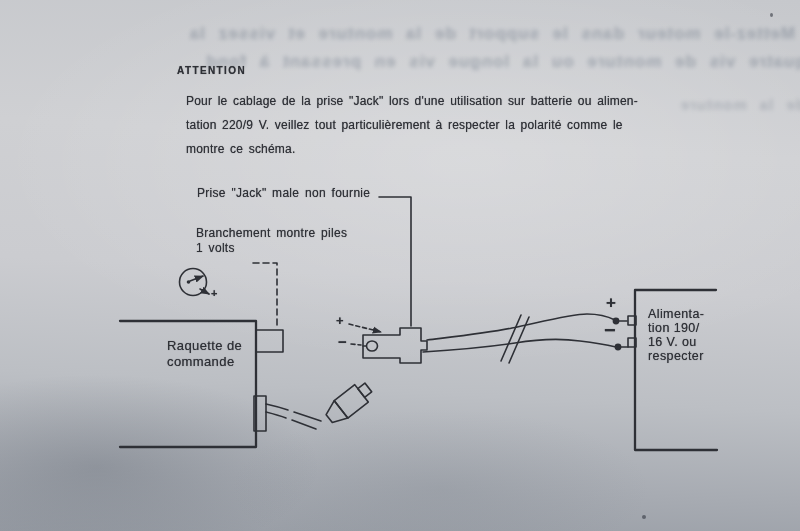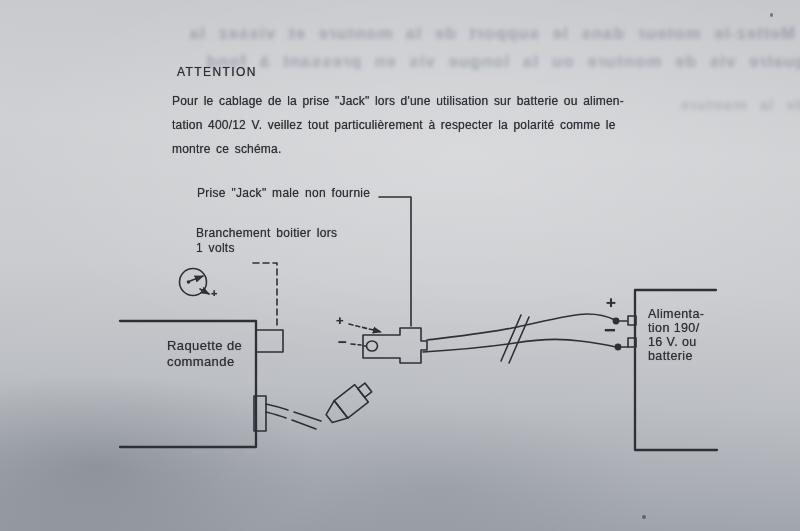--- a/index.html
+++ b/index.html
@@ -13,21 +13,21 @@
       radial-gradient(ellipse 35% 20% at 55% 92%, rgba(110,118,128,0.18), rgba(110,118,128,0) 75%),
       linear-gradient(183deg, #c6c8cc 0%, #cfd0d3 28%, #cbccd0 52%, #bcbfc4 72%, #a7abb2 88%, #979ca4 100%);
   }
   .abs { position:absolute; }
   .ink { color:var(--ink); text-shadow:0 0 0.8px rgba(46,48,54,0.75); }
   .ghost {
     position:absolute; transform:scaleX(-1); filter:blur(2px); opacity:0.42;
     color:#5f6b7c; font-weight:bold; font-size:17px; letter-spacing:1px; word-spacing:7px;
     white-space:nowrap;
   }
-  .attention { font-size:12px; font-weight:normal; letter-spacing:1.4px; }
+  .attention { font-size:10px; font-weight:bold; letter-spacing:1.4px; }
   .para div { font-size:12px; letter-spacing:0.2px; word-spacing:2px; height:24px; }
   .dlabel { font-size:12px; letter-spacing:0.3px; word-spacing:2px; }
   .dlabel div { height:15px; }
   .raquette { font-size:13px; letter-spacing:0.4px; }
   .raquette div { height:16px; }
   .alim { font-size:12.5px; font-weight:normal; letter-spacing:0.4px; }
   .alim div { height:14px; }
   .sign { font-weight:bold; line-height:1; }
   svg.diagram { position:absolute; left:0; top:0; }
   svg.diagram path, svg.diagram rect, svg.diagram circle, svg.diagram ellipse, svg.diagram line
@@ -39,23 +39,23 @@
 </head>
 <body>
 
 <div class="photo">
 
   <div class="ghost" style="left:140px; top:24px; width:655px;">Mettez-le moteur dans le support de la monture et vissez la</div>
   <div class="ghost" style="left:-6px; top:52px; width:812px;">quatre vis de monture ou la longue vis en pressant à fond</div>
   <div class="ghost" style="left:635px; top:96px; width:170px; font-size:15px; opacity:0.3;">de la monture</div>
 
   <div class="abs ink attention" style="left:177px; top:65px;">ATTENTION</div>
-  <div class="abs ink para" style="left:172px; top:94px; width:500px;">
+  <div class="abs ink para" style="left:186px; top:94px; width:500px;">
     <div>Pour le cablage de la prise "Jack" lors d'une utilisation sur batterie ou alimen-</div>
-    <div>tation 400/12 V. veillez tout particulièrement à respecter la polarité comme le</div>
+    <div>tation 220/9 V. veillez tout particulièrement à respecter la polarité comme le</div>
     <div>montre ce schéma.</div>
   </div>
 
   <svg class="diagram" width="800" height="531" viewBox="0 0 800 531">
     <defs>
       <marker id="ah" viewBox="0 0 10 10" refX="8" refY="5" markerWidth="6.5" markerHeight="6.5" orient="auto">
         <path d="M0,1.5 L9,5 L0,8.5 z" style="fill:var(--ink); stroke:none;"></path>
       </marker>
     </defs>
 
@@ -100,34 +100,34 @@
     <path d="M619,321 L627,321 M621,347 L628,347"></path>
     <rect x="628" y="316" width="8" height="9"></rect>
     <rect x="628" y="338" width="8" height="9"></rect>
 
     <path class="thick" d="M716,290 L635,290 L635,450 L717,450"></path>
   </svg>
 
   <div class="abs ink dlabel" style="left:197px; top:186px;">Prise "Jack" male non fournie</div>
 
   <div class="abs ink dlabel" style="left:196px; top:226px;">
-    <div>Branchement boitier lors</div>
+    <div>Branchement montre piles</div>
     <div>1 volts</div>
   </div>
 
   <div class="abs ink raquette" style="left:152px; top:338px;margin-left:15px;">
     <div>Raquette de</div>
     <div>commande</div>
   </div>
 
   <div class="abs ink alim" style="left:648px; top:307px;">
     <div>Alimenta-</div>
     <div>tion 190/</div>
     <div>16 V. ou</div>
-    <div>batterie</div>
+    <div>respecter</div>
   </div>
 
   <span class="abs ink sign" style="left:211px; top:288px; font-size:11px;">+</span>
   <span class="abs ink sign" style="left:336px; top:314px; font-size:13px;">+</span>
   <span class="abs ink sign" style="left:338px; top:334px; font-size:15px;">−</span>
   <span class="abs ink sign" style="left:606px; top:294px; font-size:17px;">+</span>
   <span class="abs ink sign" style="left:604px; top:320px; font-size:20px;">−</span>
 
   <div class="speck" style="left:770px; top:13px; width:3px; height:4px;"></div>
   <div class="speck" style="left:642px; top:515px; width:4px; height:4px;"></div>

